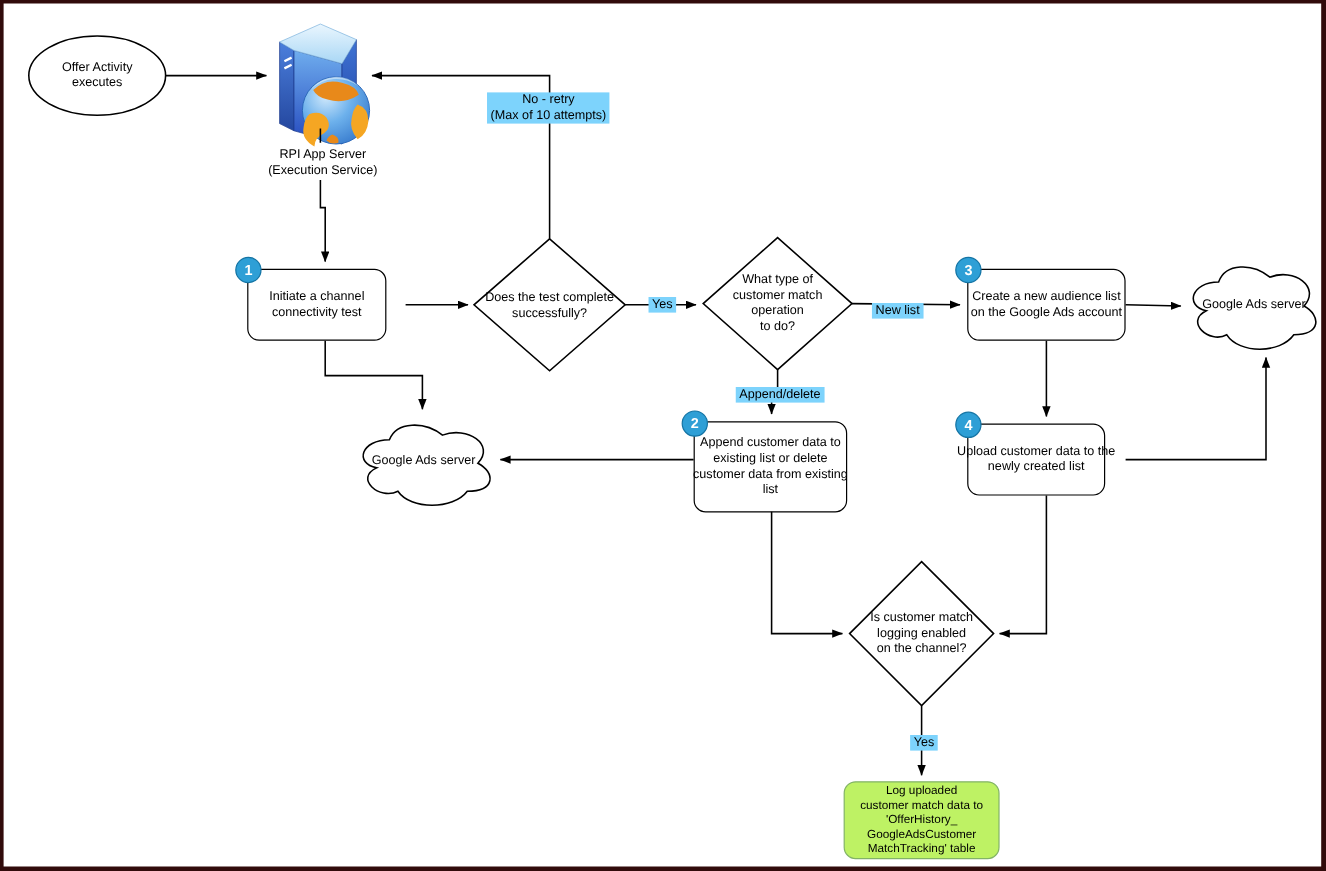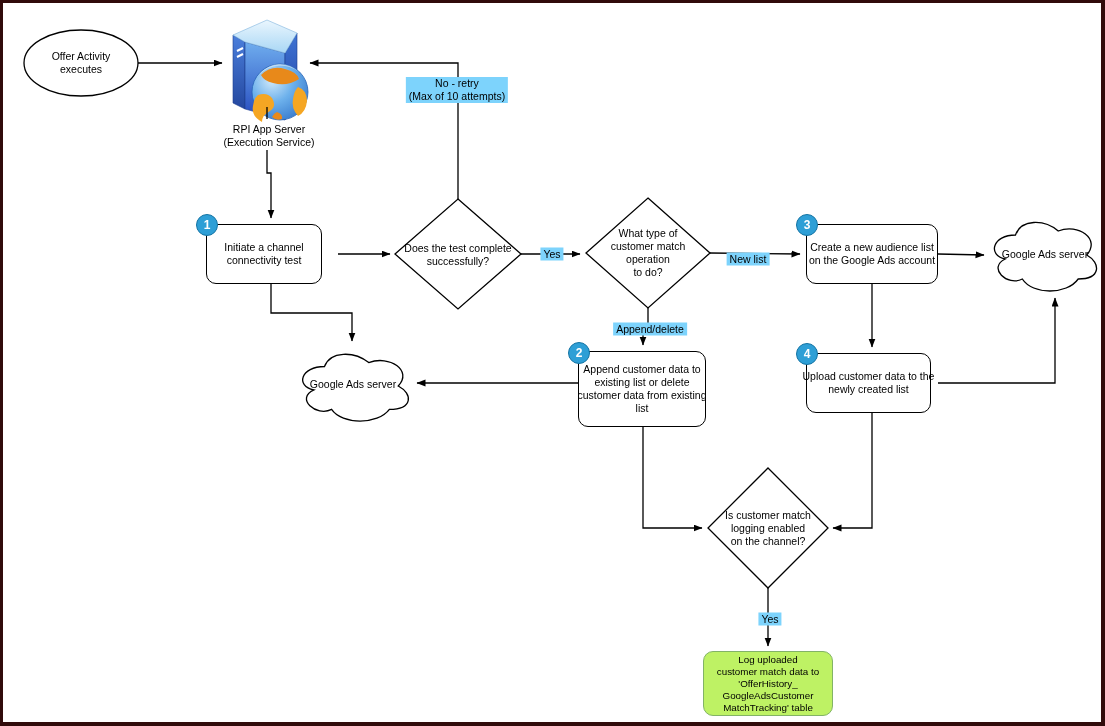--- a/index.html
+++ b/index.html
@@ -112,21 +112,21 @@
 list</div>
   </div>
   <div class="badge" style="left:565px;top:339px;">2</div>
 
   <div class="node" style="left:803px;top:221px;width:132px;height:60px;">
     <div class="lbl">Create a new audience list
 on the Google Ads account</div>
   </div>
   <div class="badge" style="left:793px;top:211px;">3</div>
 
-  <div class="node" style="left:803px;top:350px;width:125px;height:60px;">
+  <div class="node" style="left:803px;top:350px;width:115px;height:60px;">
     <div class="lbl">Upload customer data to the
 newly created list</div>
   </div>
   <div class="badge" style="left:793px;top:340px;">4</div>
 
   <div class="node green" style="left:700px;top:648px;width:130px;height:65px;">
     <div class="lbl">Log uploaded
 customer match data to
 'OfferHistory_
 GoogleAdsCustomer

